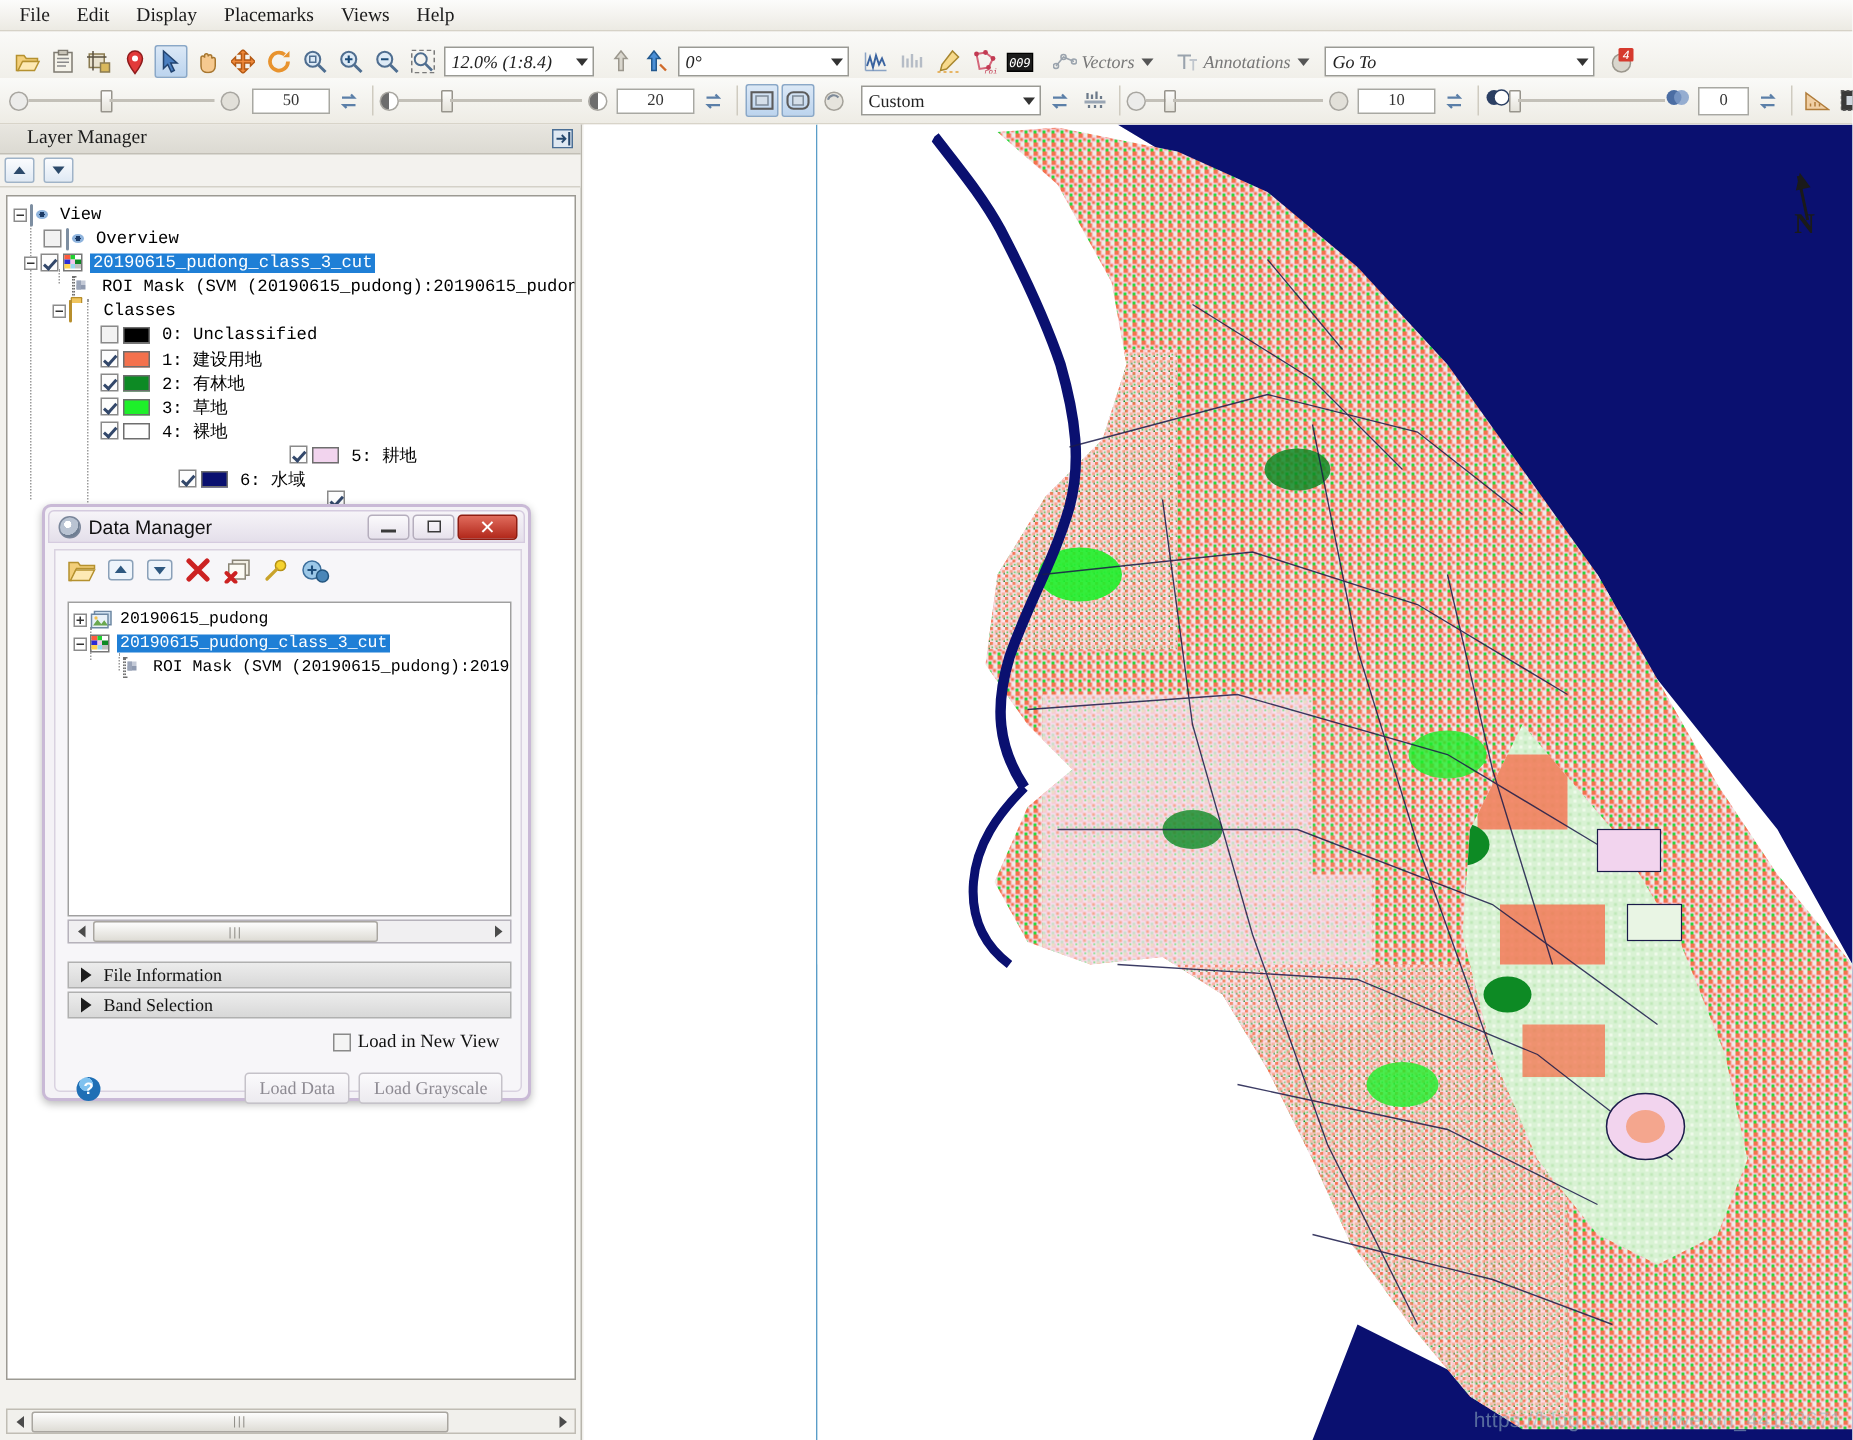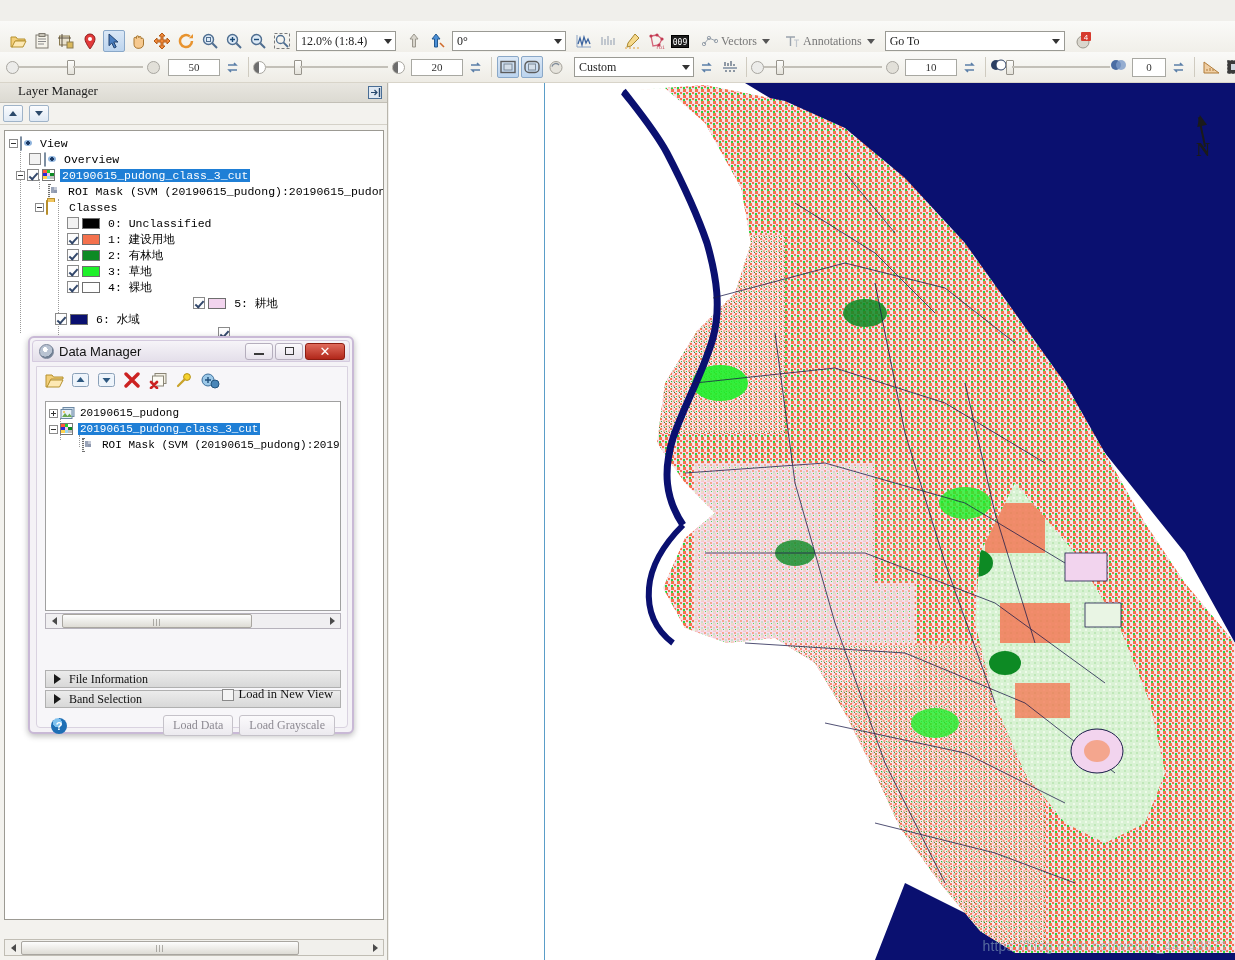--- a/index.html
+++ b/index.html
@@ -35,21 +35,21 @@
   }
 
   
   .toolbar {
     position: absolute; left: 0;
     width: 1235px;
     background: linear-gradient(#fafaf8, #eeece5);
     border-bottom: 1px solid #d8d4c9;
     display: flex; align-items: center;
   }
-  .toolbar.row1 { top: 21px; height: 41px; }
+  .toolbar.row1 { top: 21px; height: 41px; font-style: italic; }
   .toolbar.row2 { top: 52px; height: 31px; }
 
   .tbtn {
     width: 22px; height: 22px;
     margin: 0 1px;
     display: flex; align-items: center; justify-content: center;
     border: 1px solid transparent;
     border-radius: 2px;
     position: relative;
     flex: 0 0 auto;
@@ -435,21 +435,20 @@
   .acc-bar {
     position: absolute;
     left: 8px;
     width: 296px; height: 18px;
     background: linear-gradient(#ececec,#d8d8d8);
     border: 1px solid #b0b0b0;
     display: flex; align-items: center;
     font-family: "Liberation Serif", serif;
     font-size: 12px;
     color: #111;
-    margin-top: 29px;
   }
   .acc-bar .tri {
     width: 0; height: 0;
     border-top: 5px solid transparent;
     border-bottom: 5px solid transparent;
     border-left: 7px solid #1a1a1a;
     margin: 0 8px 0 8px;
     flex: 0 0 auto;
   }
   .dm-chkrow {
@@ -548,20 +547,28 @@
     letter-spacing: 0.2px;
     white-space: nowrap;
   }
   svg.mapsvg { position: absolute; left: 0; top: 0; }
 </style>
 </head>
 <body>
 
 <div id="app">
 
+  <div class="menubar">
+    <div class="menu-item">File</div>
+    <div class="menu-item">Edit</div>
+    <div class="menu-item">Display</div>
+    <div class="menu-item">Placemarks</div>
+    <div class="menu-item">Views</div>
+    <div class="menu-item">Help</div>
+  </div>
 
   <div class="toolbar row1">
     <div class="spacer6"></div>
 
     <div class="tbtn">
       <svg width="17" height="15" viewBox="0 0 17 15">
           <path d="M1 13V3h5l1.5 2H15v2H5.5L2.5 13z" fill="#f3cf7a" stroke="#b5912f"></path>
           <path d="M2 13l3-6h11l-3 6z" fill="#fde9b4" stroke="#b5912f"></path>
         </svg>
     </div>
@@ -977,21 +984,21 @@
       <div class="trow" style="padding-left:62px;">
         <span class="tchk on"></span>
         <span class="swatch" style="background:#fefefe"></span>
         <span class="tlabel">4: 裸地</span>
       </div>
       <div class="trow" style="padding-left:85px;justify-content:center;">
         <span class="tchk on"></span>
         <span class="swatch" style="background:#f2d4ee"></span>
         <span class="tlabel">5: 耕地</span>
       </div>
-      <div class="trow" style="padding-left:50px;">
+      <div class="trow" style="padding-left:74px;margin-left:40px;">
         <span class="tchk on"></span>
         <span class="swatch" style="background:#0a1070"></span>
         <span class="tlabel">6: 水域</span>
       </div>
       <div class="trow" style="padding-left:62px;flex-direction:column;">
         <span class="tchk on"></span>
         <span class="swatch" style="background:#d8f5d6"></span>
         <span class="tlabel">7: TT</span>
       </div>
     </div>

